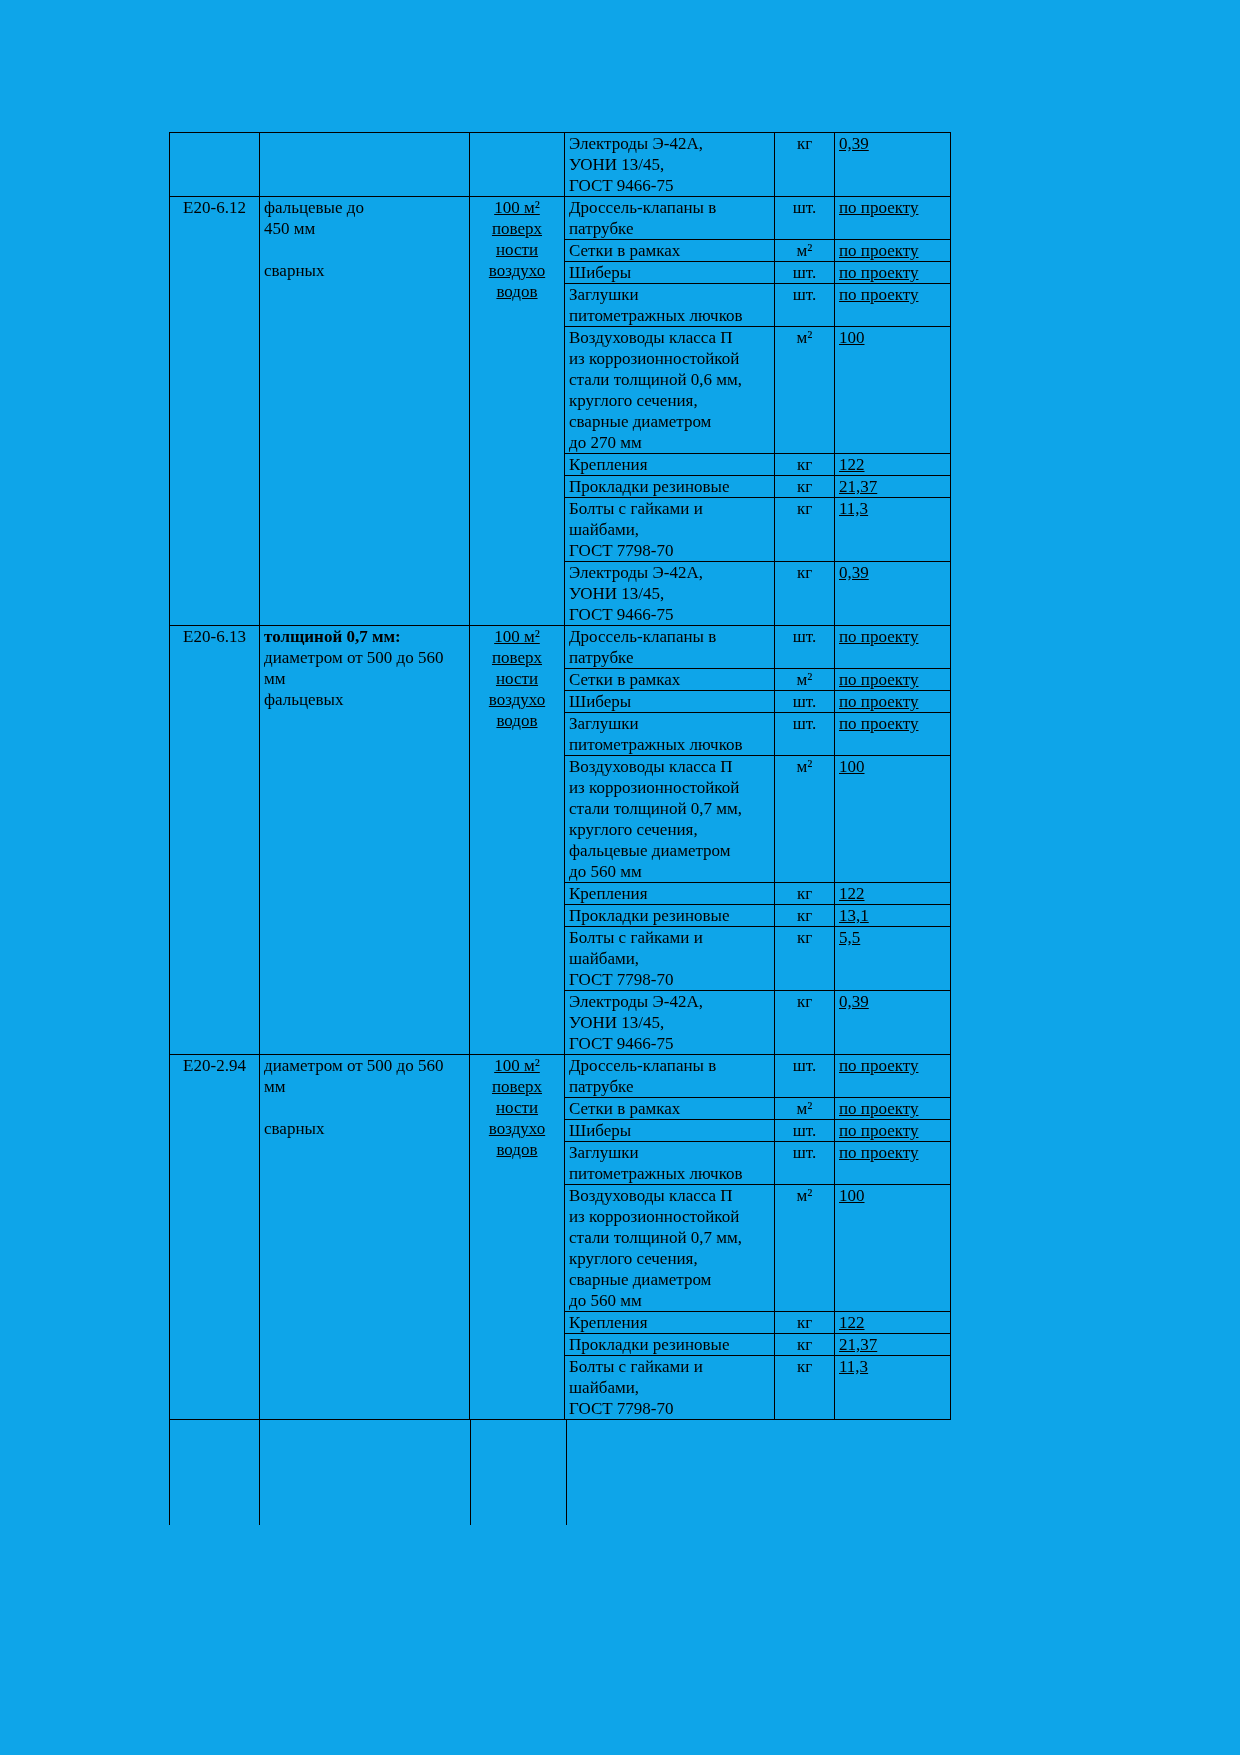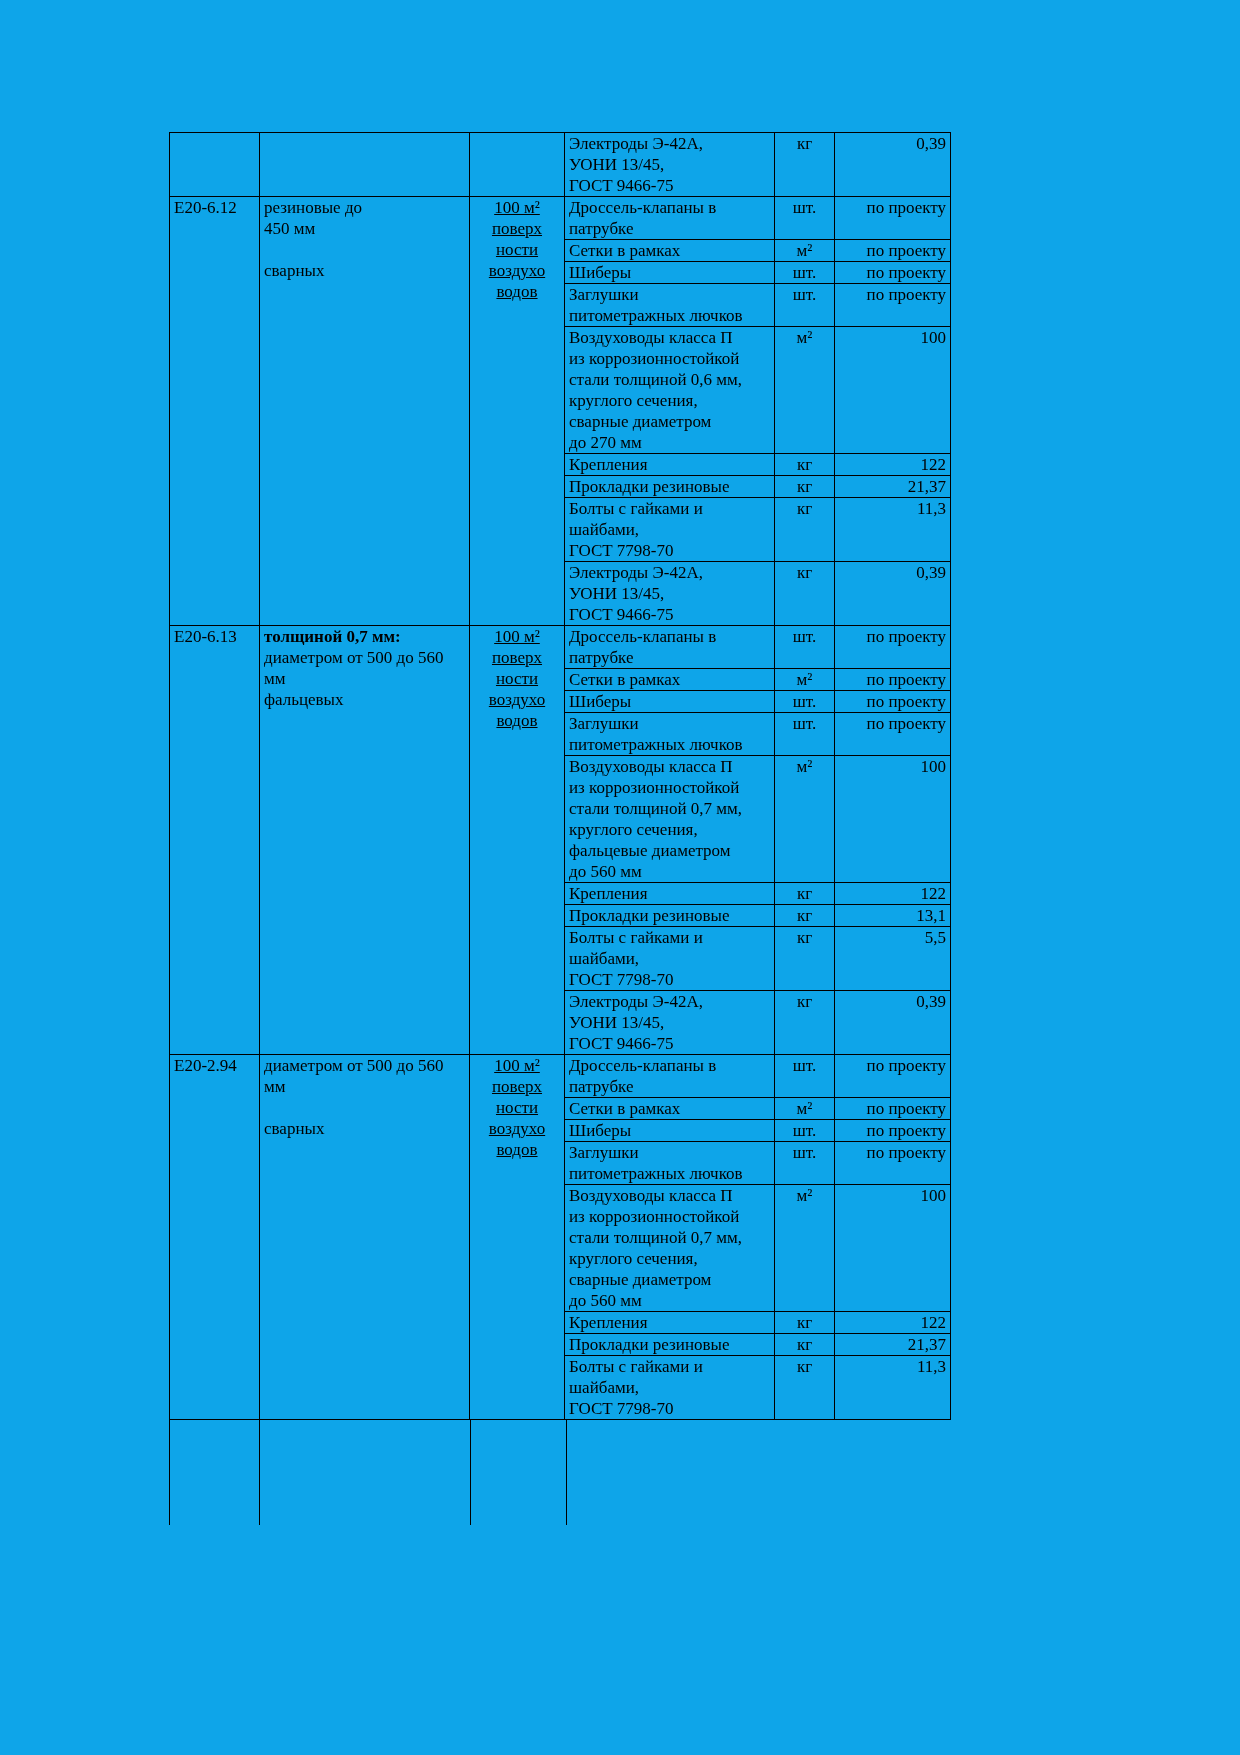--- a/index.html
+++ b/index.html
@@ -29,26 +29,26 @@
     font-size: 17px;
     line-height: 21px;
   }
   table.spec td {
     border: 1px solid #000000;
     vertical-align: top;
     padding: 0 4px;
     overflow: hidden;
   }
   td.no-top { border-top: none; }
-  td.c-code { text-align: left; }
+  td.c-code { text-align: center; }
   td.c-desc { text-align: left; }
   td.c-unit { text-align: center; text-decoration: underline; }
   td.c-mat  { text-align: left; }
   td.c-munit { text-align: center; }
-  td.c-qty  { text-align: right; }
+  td.c-qty  { text-align: left; text-decoration: underline; }
   td.offset { padding-top: 21px; }
   .bold { font-weight: bold; }
   
   .cont-lines {
     position: relative;
     width: 781px;
     height: 105px;
   }
   .cont-lines .vline {
     position: absolute;
@@ -81,21 +81,21 @@
               <div>Электроды Э-42А,</div>
               <div>УОНИ 13/45,</div>
               <div>ГОСТ 9466-75</div>
             </td>
             <td class="c-munit">кг</td>
             <td class="c-qty">0,39</td>
           </tr>
           <tr>
             <td class="c-code" rowspan="9">Е20-6.12</td>
             <td class="c-desc" rowspan="9">
-              <div>резиновые до</div>
+              <div>фальцевые до</div>
               <div>450 мм</div>
               <div>&nbsp;</div>
               <div>сварных</div>
             </td>
             <td class="c-unit" rowspan="9">
               <div>100 м²</div>
               <div>поверх</div>
               <div>ности</div>
               <div>воздухо</div>
               <div>водов</div>

